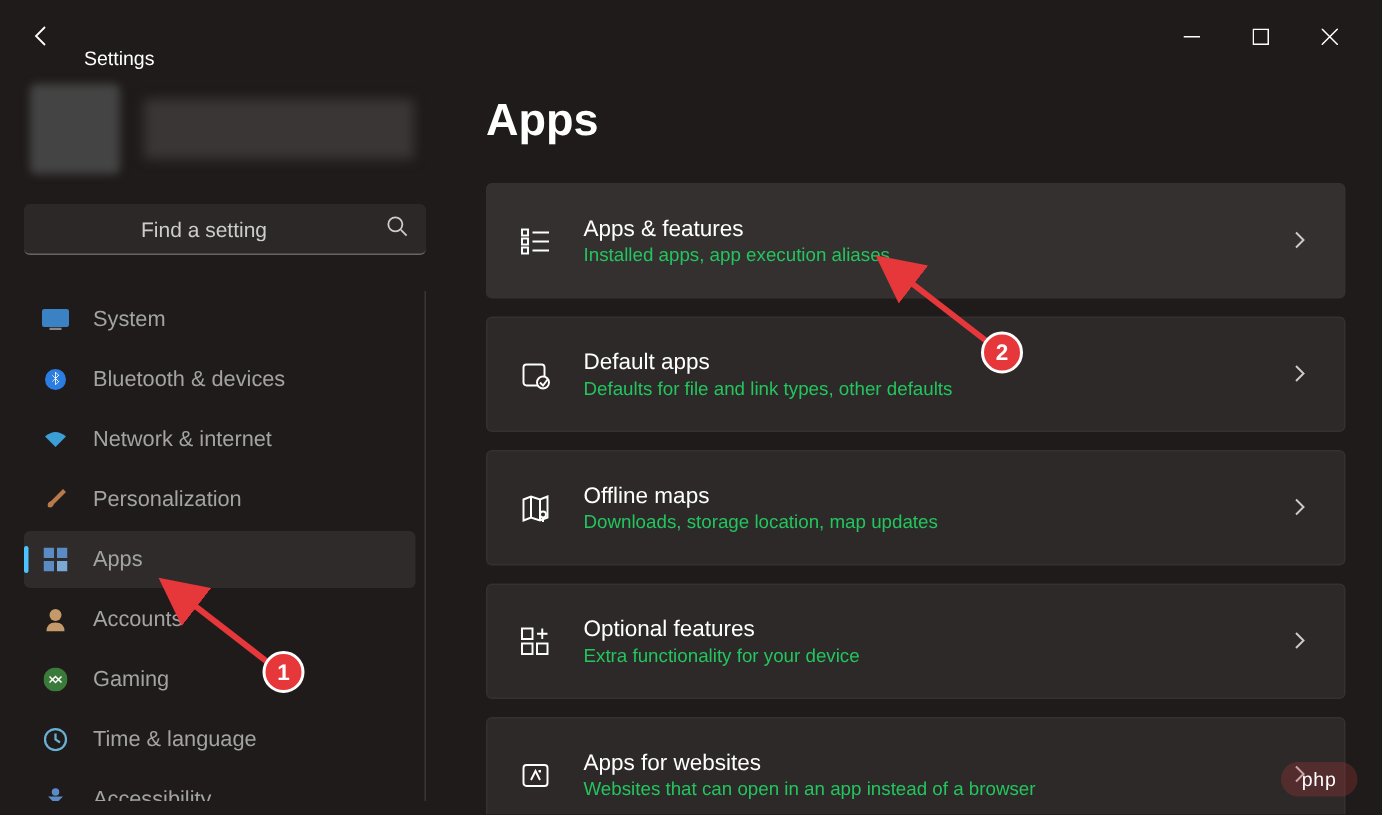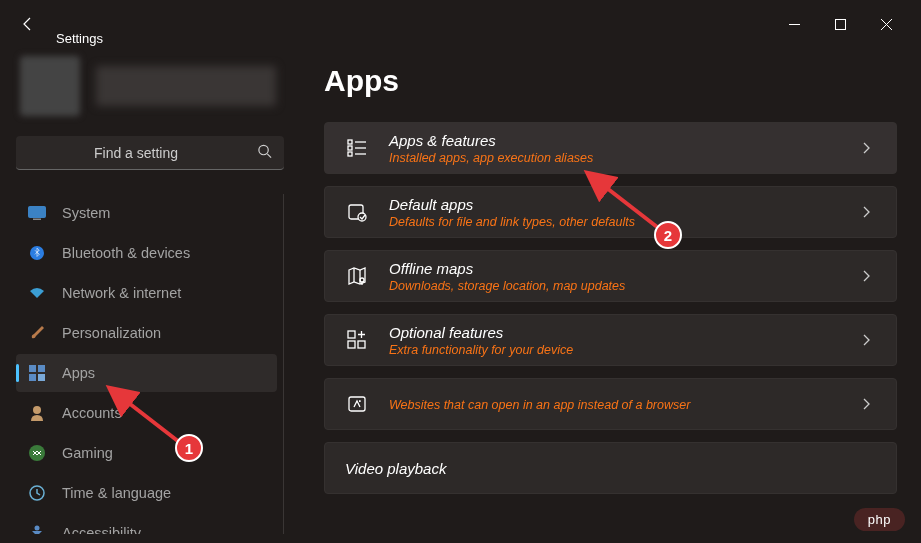--- a/index.html
+++ b/index.html
@@ -26,26 +26,26 @@
 
 .nav-list { border-right: 1px solid #3a3635; padding-right: 6px; height: 340px; overflow: hidden; }
 .nav-item { display: flex; align-items: center; gap: 16px; height: 38px; padding: 0 12px; border-radius: 4px; cursor: pointer; font-size: 14.5px; color: #a3a3a3; margin-bottom: 2px; }
 .nav-item.active { background: #2f2b2a; position: relative; }
 .nav-item.active::before { content: ''; position: absolute; left: 0; top: 10px; bottom: 10px; width: 3px; background: #4cc2ff; border-radius: 2px; }
 .nav-icon { width: 18px; height: 18px; display: flex; align-items: center; justify-content: center; flex-shrink: 0; }
 
 .main { flex: 1; padding: 16px 24px 0 24px; overflow: hidden; }
 .page-title { font-size: 30px; font-weight: 600; margin-bottom: 24px; }
 
-.card { background: #2d2928; border: 1px solid #353130; border-radius: 4px; height: 52px; display: flex; align-items: center; padding: 0 20px; margin-bottom: 4px; cursor: pointer; font-style: italic; }
+.card { background: #2d2928; border: 1px solid #353130; border-radius: 4px; height: 77px; display: flex; align-items: center; padding: 0 20px; margin-bottom: 4px; cursor: pointer; }
 .card.hover { background: #353030; }
 .card-icon { width: 24px; height: 24px; display: flex; align-items: center; justify-content: center; margin-right: 20px; flex-shrink: 0; }
 .card-text { flex: 1; }
 .card-title { font-size: 15px; color: #fff; }
-.card-sub { font-size: 12.5px; color: #f97316; margin-top: 2px; }
+.card-sub { font-size: 12.5px; color: #22c55e; margin-top: 2px; }
 .card-chevron { width: 16px; height: 16px; }
 
 .card-gap { height: 8px; }
 
 
 .anno { position: absolute; pointer-events: none; }
 .badge { width: 28px; height: 28px; border-radius: 50%; background: #e6373a; border: 2px solid #fff; color: #fff; display: flex; align-items: center; justify-content: center; font-size: 15px; font-weight: 600; }
 .arrow-line { stroke: #e6373a; stroke-width: 4; fill: none; }
 .arrow-head { fill: #e6373a; }
 
@@ -268,20 +268,21 @@
 
     <div class="card">
       <span class="card-icon">
           <svg width="20" height="20" viewBox="0 0 20 20" stroke="#fff" stroke-width="1.3" fill="none">
             <rect x="2" y="3" width="16" height="14" rx="2"></rect>
             <path d="M7 13 L10 7 L13 13"></path>
             <path d="M12 7 L13 7 L13 8"></path>
           </svg>
         </span>
       <div class="card-text">
+        <div class="card-title">Apps for websites</div>
         <div class="card-sub">Websites that can open in an app instead of a browser</div>
       </div>
       <span class="card-chevron"><svg width="12" height="12" viewBox="0 0 12 12">
             <path d="M4 1 L9 6 L4 11" stroke="#ccc" stroke-width="1.3" fill="none"></path>
           </svg></span>
     </div>
 
     <div class="card-gap"></div>
 
     <div class="card">

